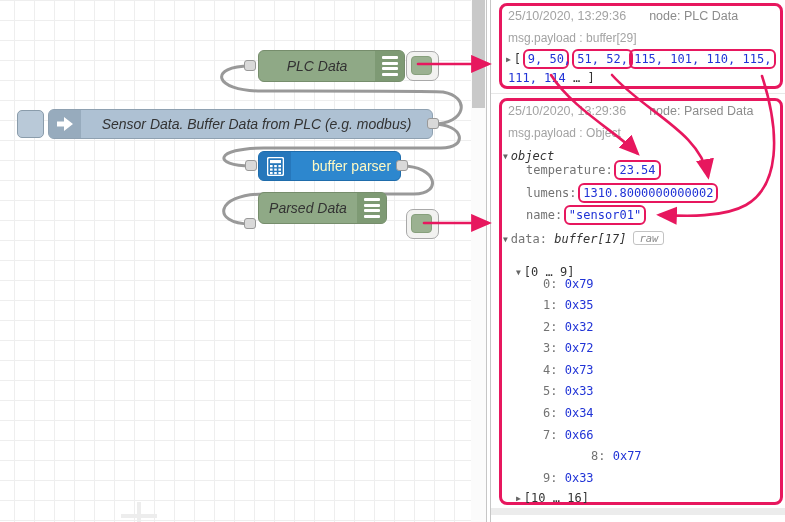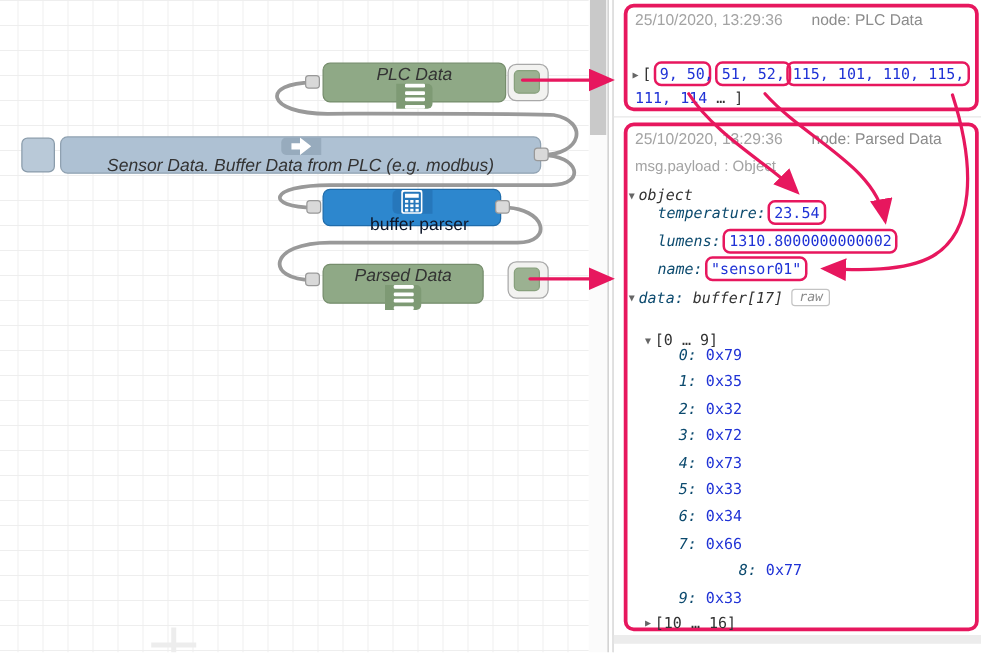--- a/index.html
+++ b/index.html
@@ -6,41 +6,41 @@
   html,body { width:785px; height:522px; overflow:hidden; background:#fff;
     font-family:"Liberation Sans", sans-serif; }
   #stage { position:relative; width:785px; height:522px; }
 
   
   #canvas { position:absolute; left:0; top:0; width:471px; height:522px; background:#fff;
     background-image: linear-gradient(#eeeeee 1px, transparent 1px),
                       linear-gradient(90deg, #eeeeee 1px, transparent 1px);
     background-size: 20px 20px; background-position: 14px 0; }
   #wires { position:absolute; left:0; top:0; }
-  .node { position:absolute; display:flex; align-items:center; border-radius:6px;flex-direction:column; }
+  .node { position:absolute; display:flex; align-items:center; border-radius:6px; }
   .node-label { font-size:14px; color:#333; white-space:nowrap; }
   .italic { font-style:italic; }
   .port { position:absolute; width:12px; height:11px; background:#d9d9d9;
     border:1px solid #999; border-radius:3px; }
   .icon-strip { display:flex; align-items:center; justify-content:center; height:100%; }
 
   .debug-node { background:#8fa986; border:1.5px solid #768d6c; }
   .debug-node .icon-strip { width:29px; background:#7e9a74; border-radius:0 4px 4px 0; }
   .debug-node .lbl-zone { flex:1; display:flex; justify-content:center; }
 
   .inject-node { background:#aec1d3; border:1.5px solid #8fa1b1; }
   .inject-node .icon-strip { width:32px; background:#97abbd; border-radius:4px 0 0 4px; }
   .inject-node .lbl-zone { flex:1; display:flex; justify-content:center; }
   .inject-btn { position:absolute; width:27px; height:28px; background:#b9c9d8;
     border:1.5px solid #8a9cab; border-radius:5px; }
 
   .func-node { background:#2d87ce; border:1.5px solid #1f6cab; }
   .func-node .icon-strip { width:32px; background:#2677bb; border-radius:4px 0 0 4px; }
   .func-node .lbl-zone { flex:1; display:flex; justify-content:center; }
-  .func-node .node-label { color:#0f172a;margin-left:12px; }
+  .func-node .node-label { color:#fef9c3;margin-left:12px; }
 
   .dbg-toggle { position:absolute; width:33px; height:30px; background:#f2f2f0;
     border:1.5px solid #a9a9a9; border-radius:7px; }
   .dbg-toggle .inner { position:absolute; left:4px; top:4px; width:21px; height:19px;
     background:#9bb191; border:1px solid #87a07c; border-radius:4px; }
 
   .list-icon { display:flex; flex-direction:column; gap:2.5px; }
   .list-icon i { display:block; width:16px; height:3px; background:#fff; border-radius:1px; }
 
   .grid-cross { position:absolute; background:#ededed; }
@@ -57,21 +57,21 @@
     border-radius:8px; background:#fff; }
   .sep { position:absolute; left:0; width:294px; height:1px; background:#e8e8e8; }
   .endband { position:absolute; left:0; top:508px; width:294px; height:7px; background:#ececec; }
 
   .row { position:absolute; white-space:nowrap; }
   .meta { display:flex; gap:23px; font-size:12.5px; color:#a3a3a3; }
   .meta .nodename { color:#8c8c8c; }
   .prop { font-size:12px; color:#a3a3a3; }
   .mono { font-family:"DejaVu Sans Mono", monospace; font-size:12px; color:#333; }
   .caret { font-size:8px; color:#666; display:inline-block; vertical-align:1px; margin-right:3px; }
-  .k { color:#0c4a6e;font-style:italic; }
+  .k { color:#737373; }
   .v { color:#2033d6; }
   .typ { font-style:italic; color:#333; }
   .raw-btn { display:inline-block; font-family:"DejaVu Sans Mono", monospace; font-style:italic;
     font-size:10.5px; color:#888; border:1px solid #c3c3c3; border-radius:3px; padding:0 5px;
     background:#fff; margin-left:7px; vertical-align:1px; }
 
   :root { --accent:#e7175e; }
   .hl { border:2.5px solid var(--accent); border-radius:6px; padding:1px 3px; margin:4px -5.5px; }
 
   
@@ -141,21 +141,21 @@
           </g>
         </svg>
       </div>
       <div class="lbl-zone">
           <span class="node-label">buffer parser</span>
         </div>
     </div>
     <span class="port" style="left:396px; top:160px;"></span>
 
     <span class="port" style="left:244px; top:218px;"></span>
-    <div class="node debug-node" style="left:258px; top:211px; width:129px; height:32px;">
+    <div class="node debug-node" style="left:258px; top:192px; width:129px; height:32px;">
       <div class="lbl-zone">
           <span class="node-label italic">Parsed Data</span>
         </div>
       <div class="icon-strip">
           <span class="list-icon">
             <i></i>
             <i></i>
             <i></i>
             <i></i>
           </span>
@@ -174,20 +174,21 @@
   </div>
   <div id="splitter"></div>
 
   <div id="debug-panel">
 
     <div class="dmsg" style="top:3px; height:86px;"></div>
     <div class="row meta" style="left:17px; top:9px;">
       <span>25/10/2020, 13:29:36</span>
       <span class="nodename">node: PLC Data</span>
     </div>
+    <div class="row prop" style="left:17px; top:31px;">msg.payload : buffer[29]</div>
     <div class="row mono" style="left:15px; top:52px;"><span class="caret">▶</span><span>[ </span><span class="v hl">9, 50</span><span class="v">, </span><span class="v hl">51, 52,</span><span> </span><span class="v hl">115, 101, 110, 115,</span></div>
     <div class="row mono" style="left:17px; top:71px;"><span class="v">111, 114</span><span> … ]</span></div>
 
     <div class="sep" style="top:93px;"></div>
 
     <div class="dmsg" style="top:98px; height:407px;"></div>
     <div class="row meta" style="left:17px; top:104px;">
       <span>25/10/2020, 13:29:36</span>
       <span class="nodename">node: Parsed Data</span>
     </div>

